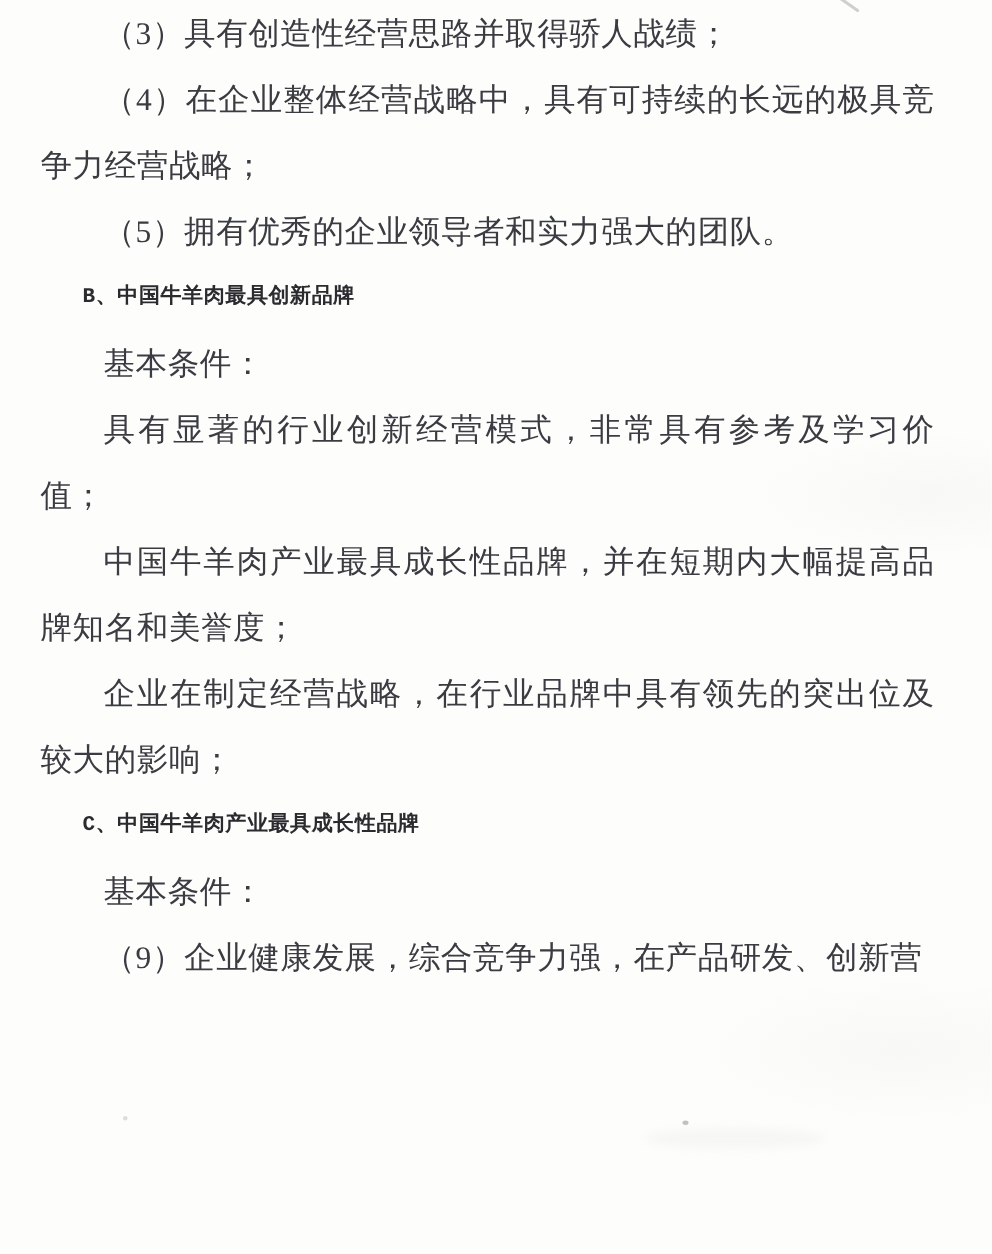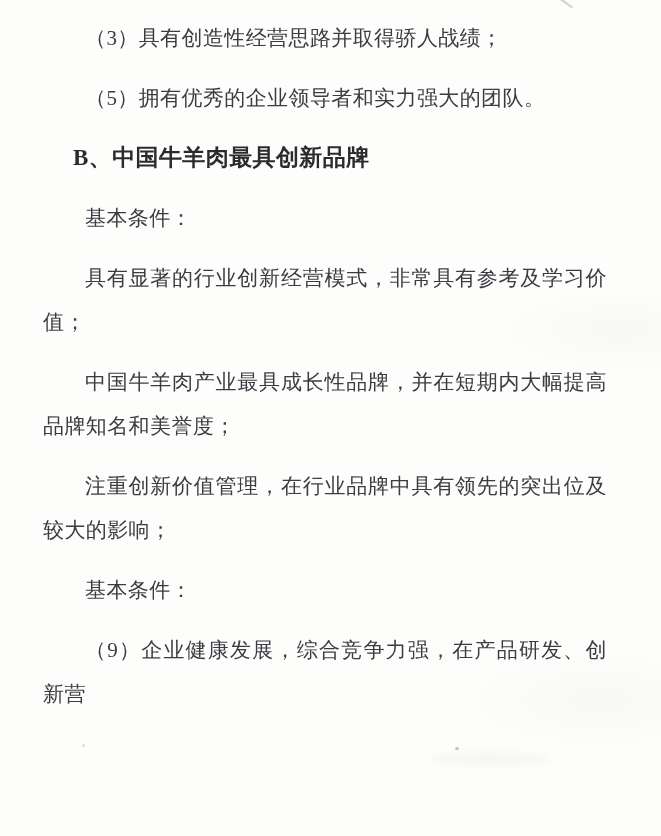--- a/index.html
+++ b/index.html
@@ -24,33 +24,33 @@
     font-kerning: none;
   }
   .doc-body {
     position: absolute;
     left: 27px;
     top: 0;
     width: 596px;
     color: #3a3c42;
   }
   .para {
-    margin: 16px;
+    margin: 0;
     font-size: 21px;
     line-height: 44px;
     letter-spacing: 0.4px;
     text-indent: 2em;
     text-align: justify;
     color: #3a3c42;
     font-weight: normal;
   }
   .heading {
     margin: 0;
-    font-family: Liberation Serif, serif;
-    font-size: 23px;
+    font-family: Liberation Mono, monospace;
+    font-size: 14px;
     line-height: 44px;
     letter-spacing: 0.4px;
     text-indent: 2em;
     text-align: left;
     font-weight: bold;
     color: #2b2b2f;
   }
   .artifact {
     position: absolute;
     pointer-events: none;
@@ -93,26 +93,28 @@
     border-radius: 50%;
     filter: blur(3px);
   }
 </style>
 </head>
 <body>
 
 <div class="doc-page">
   <div class="doc-body" id="doc-body">
       <p class="para">（3）具有创造性经营思路并取得骄人战绩；</p>
+      <p class="para">（4）在企业整体经营战略中，具有可持续的长远的极具竞争力经营战略；</p>
       <p class="para">（5）拥有优秀的企业领导者和实力强大的团队。</p>
       <h3 class="heading">B、中国牛羊肉最具创新品牌</h3>
       <p class="para">基本条件：</p>
       <p class="para">具有显著的行业创新经营模式，非常具有参考及学习价值；</p>
       <p class="para">中国牛羊肉产业最具成长性品牌，并在短期内大幅提高品牌知名和美誉度；</p>
-      <p class="para">注重创新价值管理，在行业品牌中具有领先的突出位及较大的影响；</p>
+      <p class="para">企业在制定经营战略，在行业品牌中具有领先的突出位及较大的影响；</p>
+      <h3 class="heading">C、中国牛羊肉产业最具成长性品牌</h3>
       <p class="para">基本条件：</p>
       <p class="para">（9）企业健康发展，综合竞争力强，在产品研发、创新营</p>
     </div>
   <div class="artifact corner-stroke"></div>
   <div class="artifact smudge-1"></div>
   <div class="artifact speck-1"></div>
   <div class="artifact speck-2"></div>
 </div>
 
 </body></html>

